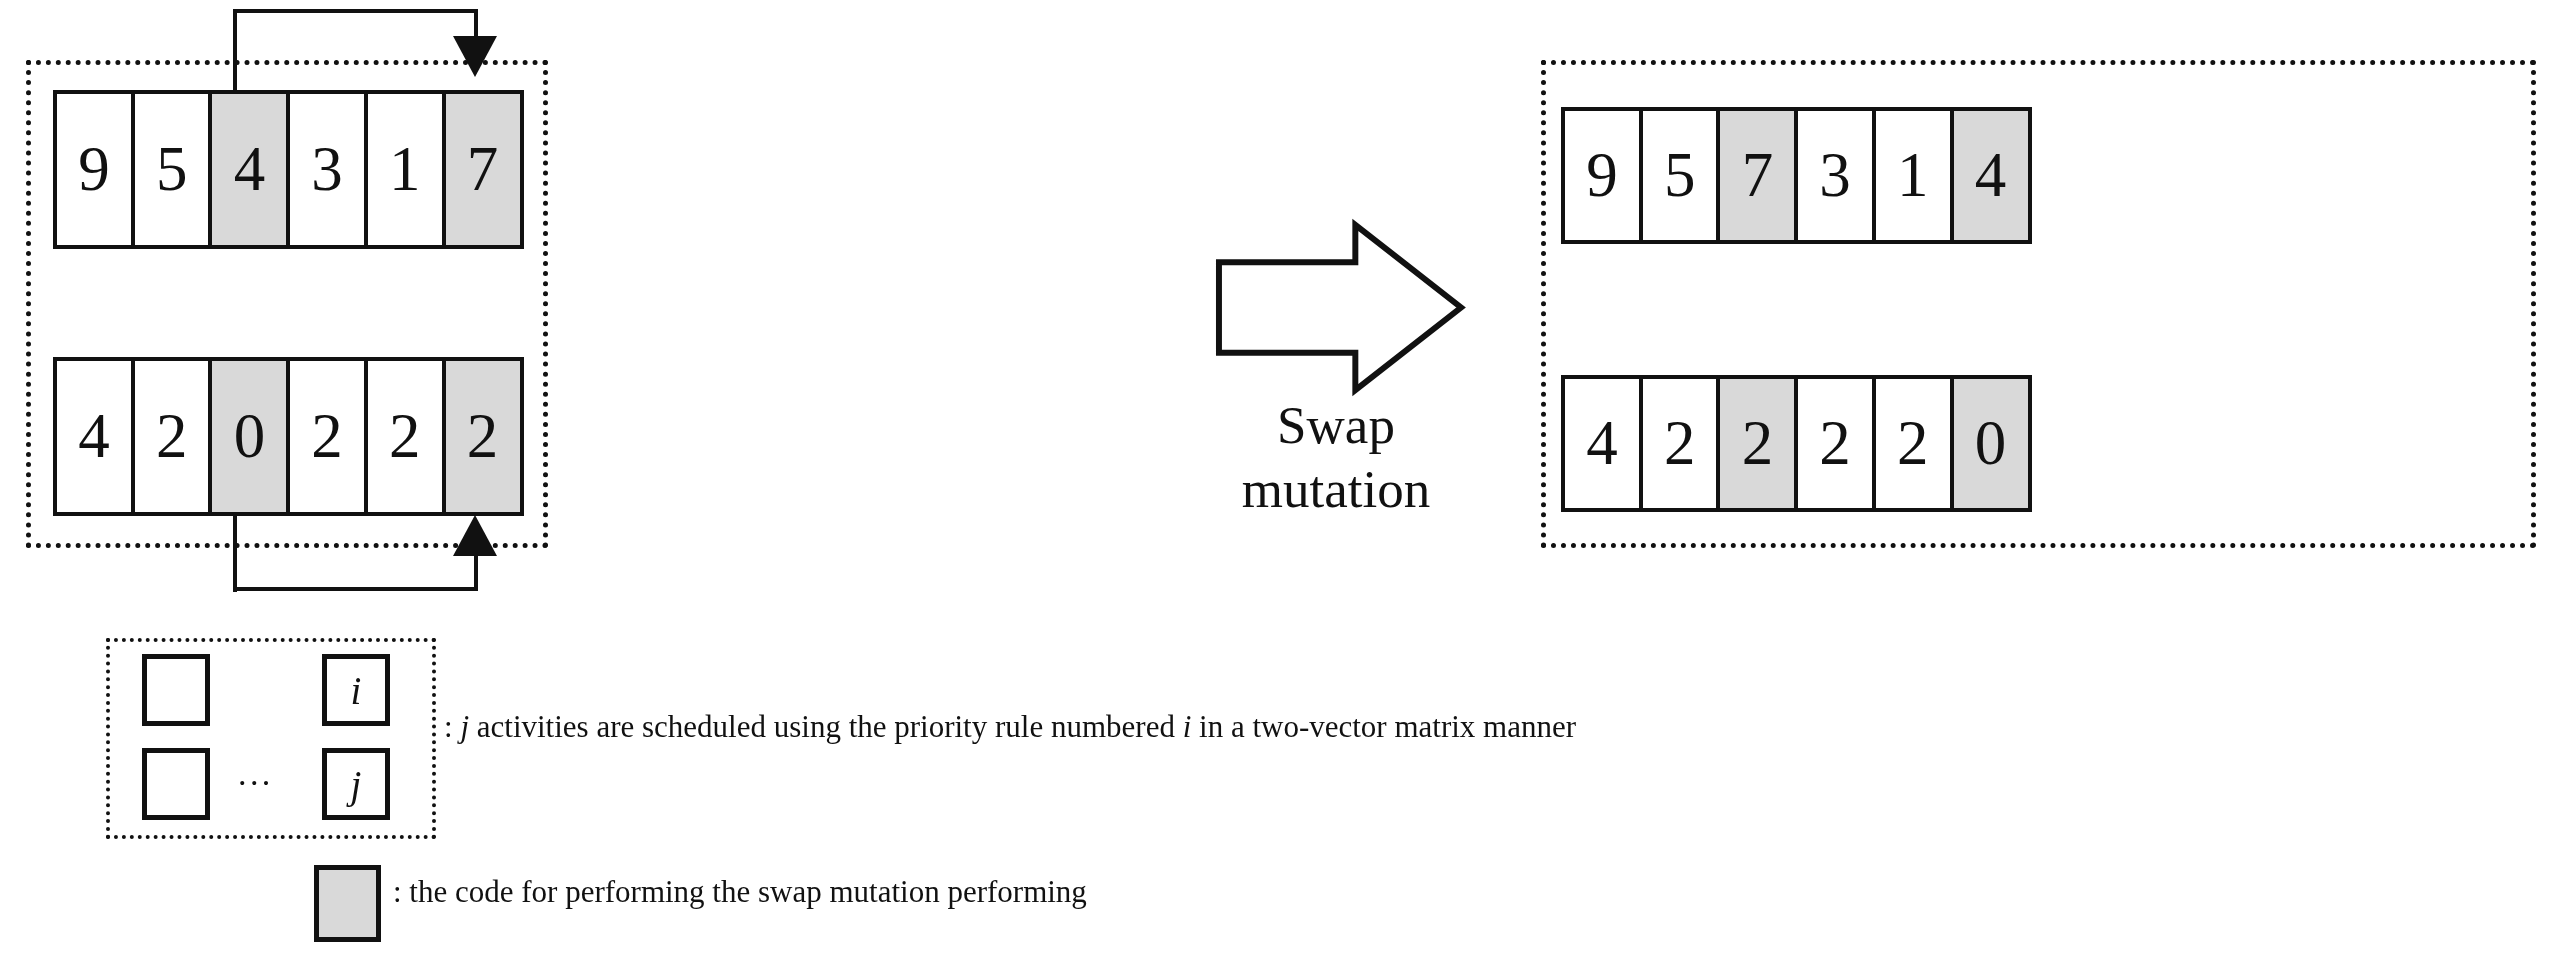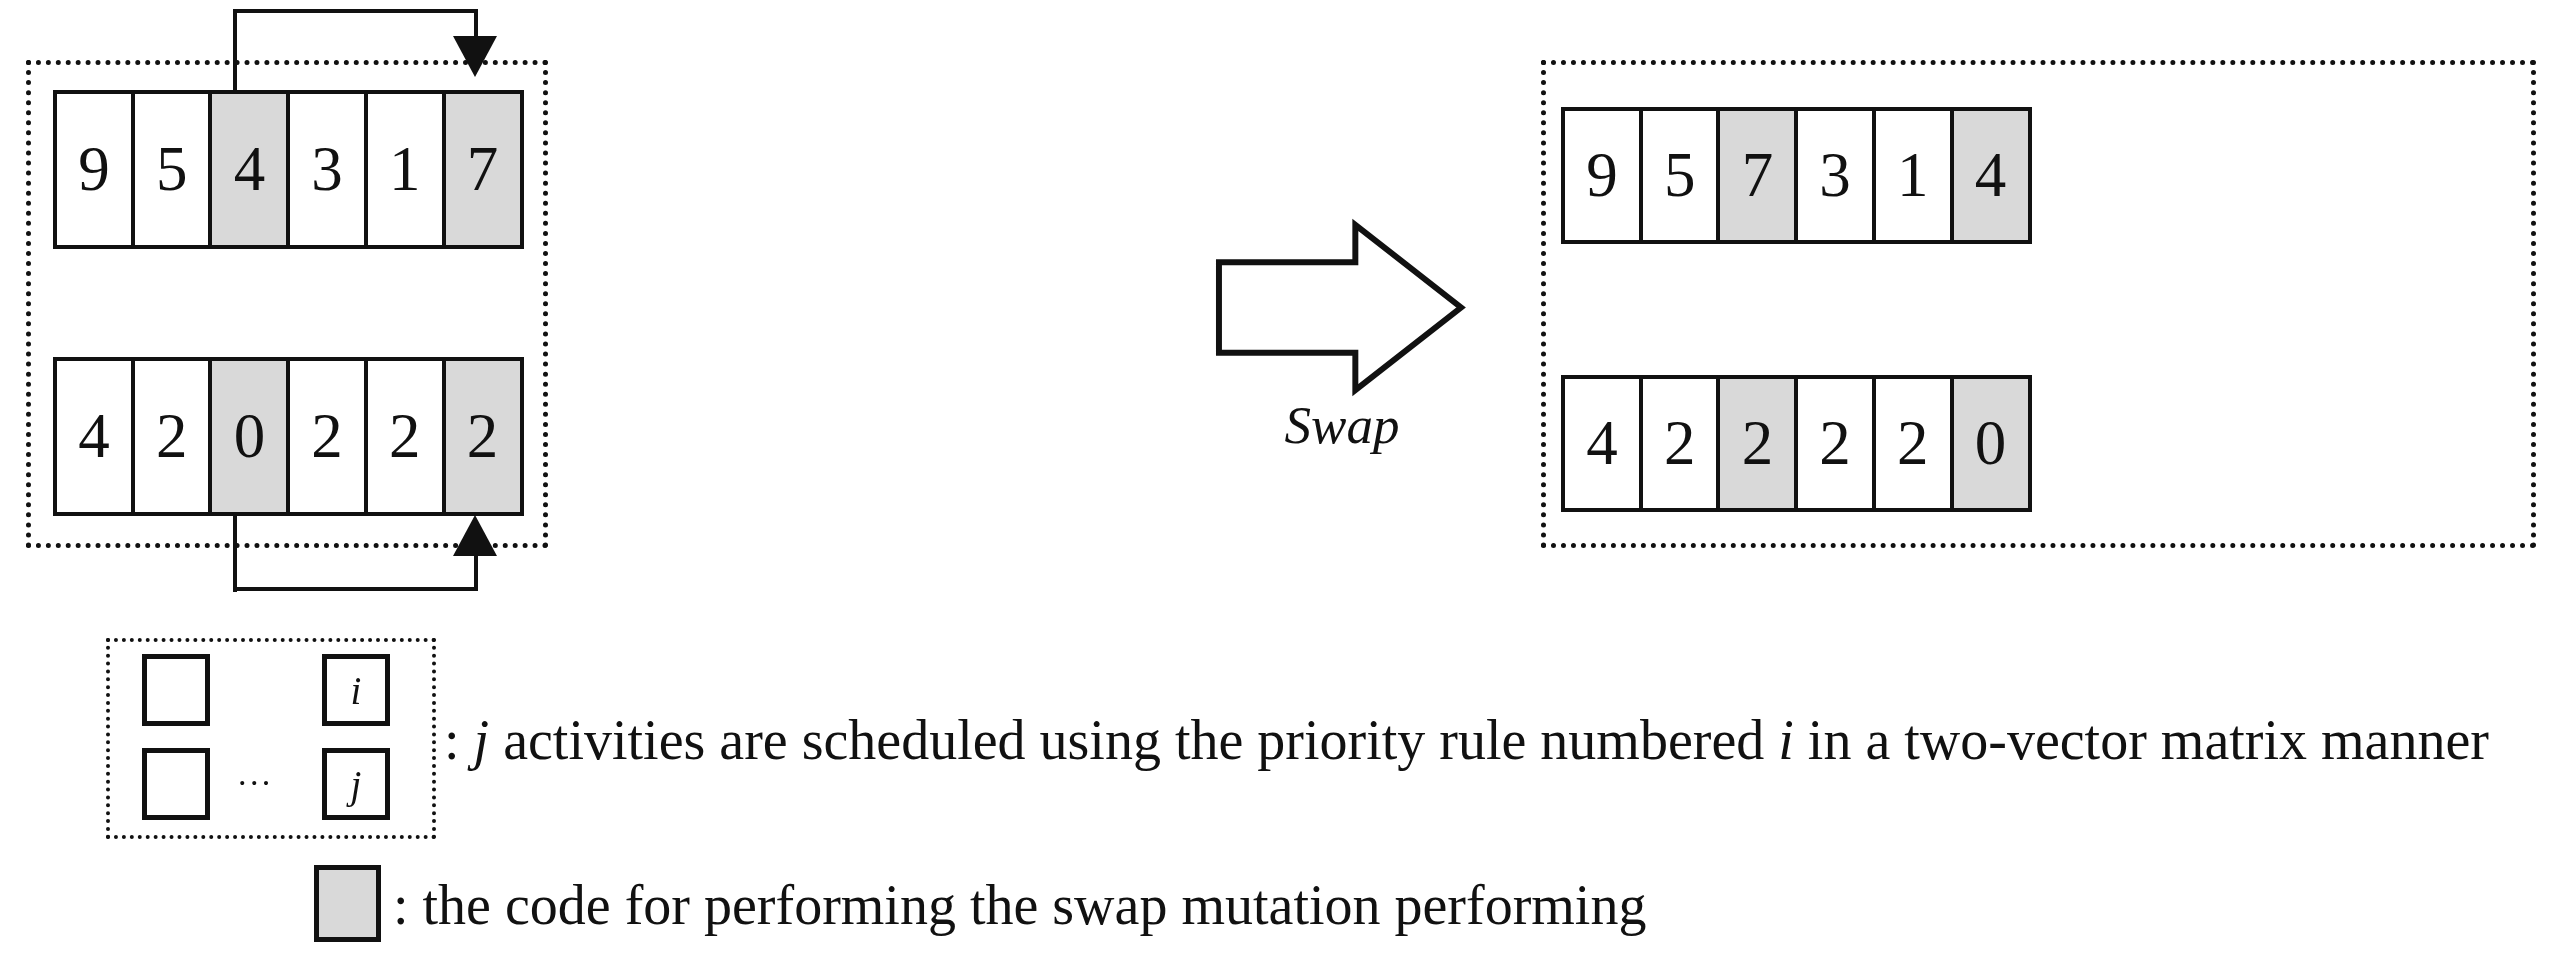--- a/index.html
+++ b/index.html
@@ -39,21 +39,21 @@
   .mid-caption{position:absolute;text-align:center;font-size:53px;line-height:1.14;color:#111;
                font-family:"Liberation Serif","DejaVu Serif",serif;}
 
   
   .legend-box{position:absolute;border:4.3px dotted #111;box-sizing:border-box;}
   .lgd-cell{position:absolute;box-sizing:border-box;border:5.1px solid #111;background:#fff;
             display:flex;align-items:center;justify-content:center;
             font-size:39px;font-style:italic;color:#111;
             font-family:"Liberation Serif","DejaVu Serif",serif;}
   .lgd-dots{position:absolute;font-size:34px;letter-spacing:3.4px;color:#111;}
-  .legend-text{position:absolute;font-size:56px;line-height:1.1;color:#111;white-space:nowrap;
+  .legend-text{position:absolute;font-size:31px;line-height:1.1;color:#111;white-space:nowrap;
                font-family:"Liberation Serif","DejaVu Serif",serif;}
   .legend-text i{font-style:italic;}
   .swatch{position:absolute;box-sizing:border-box;border:5.1px solid #111;background:#d9d9d9;}
 </style>
 </head>
 <body>
 
 <div class="stage">
 
   <div class="dotted-box" style="left:25.6px;top:60px;width:522px;height:488px;"></div>
@@ -87,21 +87,22 @@
     <div class="v" style="left:233px;top:6.8px;height:77px;"></div>
     <div class="h" style="left:233px;top:79px;width:245px;"></div>
     <div class="v" style="left:474px;top:44px;height:35px;"></div>
     <div class="arrow-up" style="left:453px;top:6.8px;"></div>
   </div>
 
   <div class="mid" style="left:1195px;top:218px;width:282px;height:324px;">
     <svg class="block-arrow" style="left:17px;top:0;" width="256" height="179" viewBox="0 0 300 210">
       <polygon points="8,52 168,52 168,8 292,105 168,202 168,158 8,158" fill="#ffffff" stroke="#111111" stroke-width="7" stroke-linejoin="miter"></polygon>
     </svg>
-    <div class="mid-caption" style="left:6px;top:177px;width:282px;font-style:italic;">Swap</div>
+    <div class="mid-caption" style="left:0;top:177px;width:282px;">Swap</div>
+    <div class="mid-caption" style="left:0;top:241px;width:282px;">mutation</div>
   </div>
 
   <div class="dotted-box" style="left:1541px;top:60px;width:995px;height:488px;"></div>
 
   <div class="vector-row" style="left:1561px;top:107px;">
     <div class="cell" style="width:82px;height:137px;">9</div>
     <div class="cell" style="width:82px;height:137px;">5</div>
     <div class="cell shaded" style="width:82px;height:137px;">7</div>
     <div class="cell" style="width:82px;height:137px;">3</div>
     <div class="cell" style="width:82px;height:137px;">1</div>

